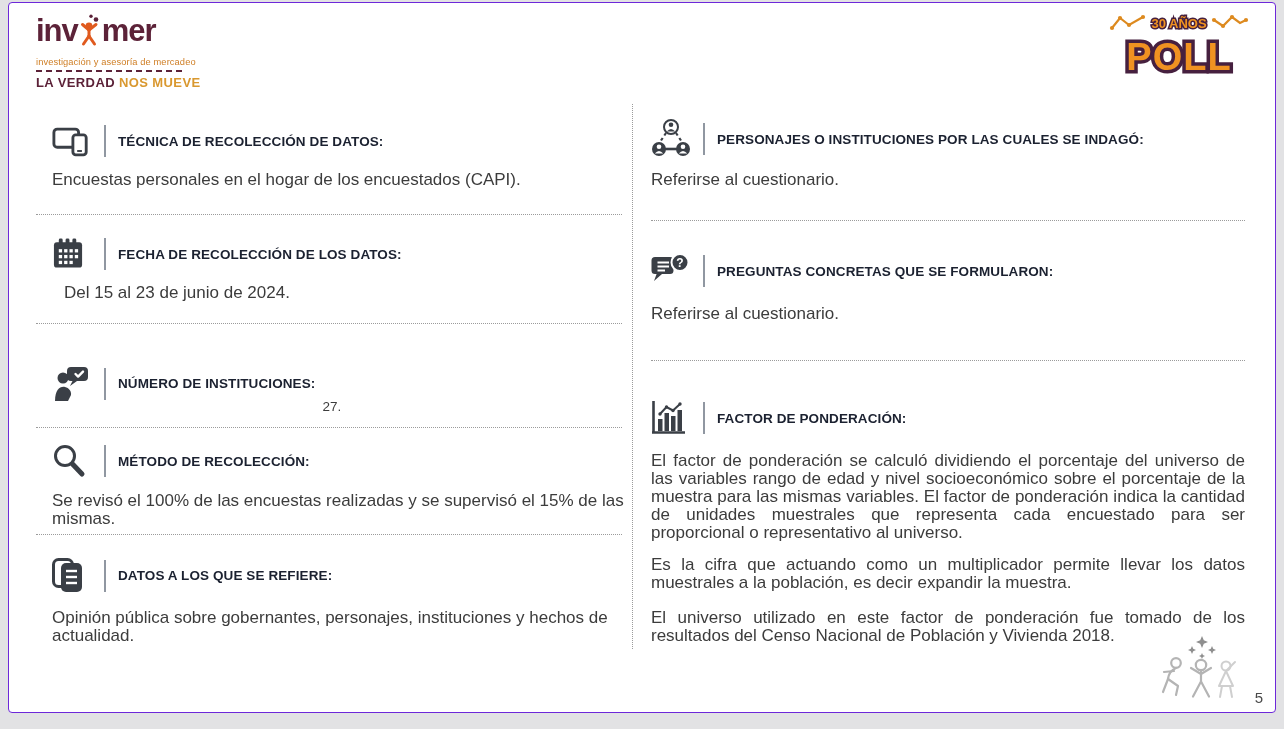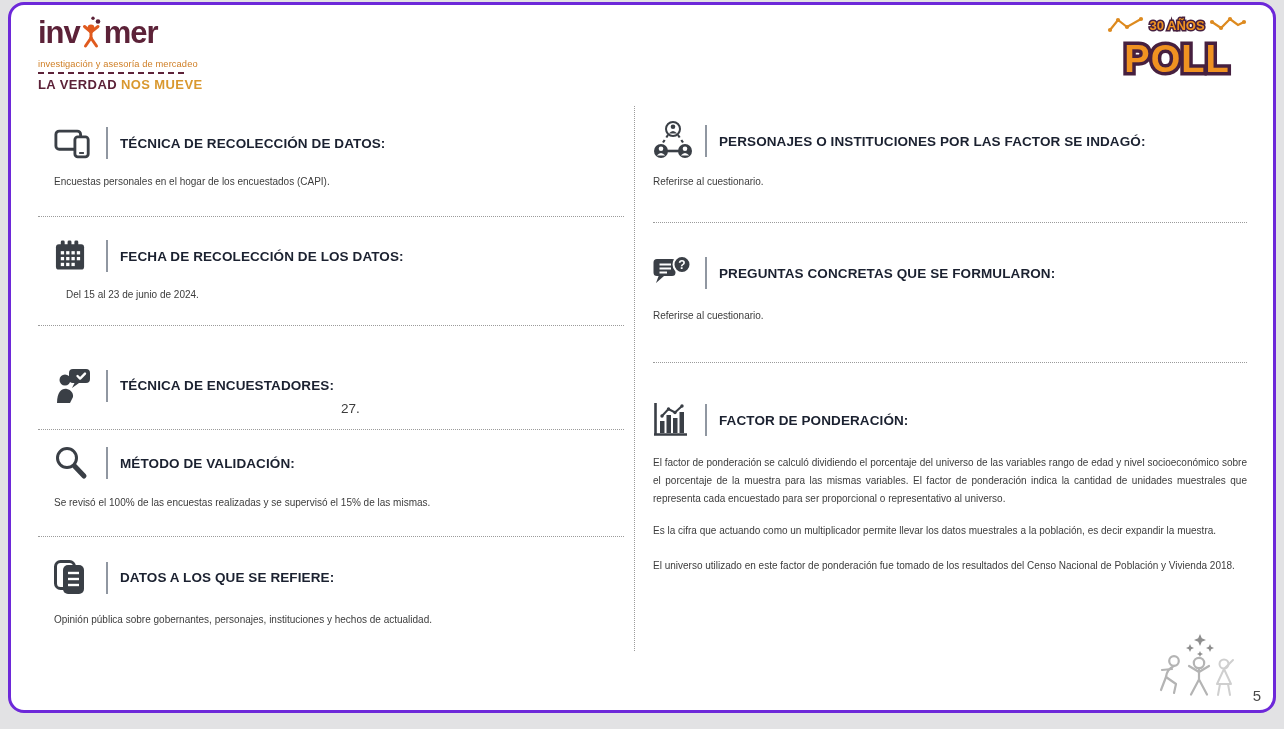--- a/index.html
+++ b/index.html
@@ -7,41 +7,41 @@
     --poll-orange:#f09221; --poll-outline:#46203f;
     --icon:#3a3f46; --head:#1b2130; --body:#3c3c3c; --dot:#9b9b9b;
   }
   html,body{margin:0;padding:0;}
   body{
     width:1284px;height:729px;background:#e2e2e4;
     font-family:"Liberation Sans",sans-serif;position:relative;overflow:hidden;
   }
   .card{
     position:absolute;left:8px;top:2px;width:1268px;height:711px;
-    background:#ffffff;border:3px solid #6d28d9;border-radius:16px;box-sizing:border-box;
+    background:#ffffff;border:1px solid #6d28d9;border-radius:4px;box-sizing:border-box;
   }
   
   .invamer{position:absolute;left:27px;top:11px;width:150px;}
   .inv-word{display:flex;align-items:flex-end;color:var(--maroon);
     font-weight:bold;font-size:31px;line-height:1;letter-spacing:-1px;}
   .inv-word svg{margin:0 1px -1px 1px;}
   .inv-sub{font-size:9.3px;color:var(--orange);margin-top:11px;letter-spacing:0.1px;white-space:nowrap;}
   .inv-dash{border:none;border-top:2px dashed var(--maroon);margin:3px 0 3px 0;width:146px;}
   .inv-tag{font-size:13px;font-weight:bold;letter-spacing:0.4px;white-space:nowrap;}
   .inv-tag .dark{color:var(--maroon);} .inv-tag .accent{color:var(--gold);}
   .poll{position:absolute;right:26px;top:10px;width:140px;text-align:center;}
   .poll-top{display:flex;align-items:center;justify-content:center;gap:1px;}
   
   .section{position:absolute;}
   .sec-head{display:flex;align-items:center;}
   .icon-box{width:44px;min-width:44px;display:flex;align-items:center;}
   .vbar{width:2px;height:32px;background:#9097a1;margin:0 12px 0 8px;}
   .sec-title{font-size:13.5px;font-weight:bold;color:var(--head);letter-spacing:0.1px;white-space:nowrap;}
   .sec-value{font-size:13.5px;color:var(--body);margin-left:7px;font-weight:normal;margin-top:46px;}
-  .sec-body{font-size:10px;color:var(--body);margin:0;line-height:18px;}
+  .sec-body{font-size:17px;color:var(--body);margin:0;line-height:18px;}
   .left-sec{left:43px;width:578px;}
   .right-sec{left:642px;width:594px;}
   .jp{text-align:justify;}
   .hdiv{position:absolute;border-top:1.5px dotted var(--dot);height:0;}
   .hdiv-l{left:27px;width:586px;}
   .hdiv-r{left:642px;width:594px;}
   .vdiv{position:absolute;left:623px;top:101px;height:545px;width:0;border-left:1.5px dotted var(--dot);}
   
   .footer{position:absolute;left:0;width:100%;top:684px;text-align:center;
     font-size:13.5px;font-weight:bold;font-style:italic;color:#1e1e1e;}
@@ -155,36 +155,36 @@
     <div class="sec-head">
       <span class="icon-box">
         <svg width="38" height="36" viewBox="0 0 38 36">
           <circle cx="11" cy="12" r="5.5" fill="#3a3f46"></circle>
           <path d="M3 35 C3 24 8 20 13 21 c4 1 6.5 4 6 8 l-3 6 z" fill="#3a3f46"></path>
           <path d="M19 1 h13 a4 4 0 0 1 4 4 v6 a4 4 0 0 1 -4 4 h-7 l-7 5 2.5-5 h-1.5 a4 4 0 0 1 -4 -4 v-6 a4 4 0 0 1 4 -4 z" fill="#3a3f46"></path>
           <path d="M23.5 8 l2.6 2.6 L31 5.6" stroke="#ffffff" stroke-width="2.4" fill="none" stroke-linecap="round" stroke-linejoin="round"></path>
         </svg>
       </span>
       <span class="vbar"></span>
-      <span class="sec-title">TÉCNICA DE ENCUESTADORES:</span>
+      <span class="sec-title">NÚMERO DE INSTITUCIONES:</span>
       <span class="sec-value">27.</span>
     </div>
   </div>
   <div class="hdiv hdiv-l" style="top:424px;"></div>
 
   <div class="section left-sec" style="top:441px;">
     <div class="sec-head">
       <span class="icon-box">
         <svg width="34" height="34" viewBox="0 0 34 34">
           <circle cx="13" cy="12" r="9.5" fill="none" stroke="#3a3f46" stroke-width="3"></circle>
           <path d="M20.5 20 L30 30" stroke="#3a3f46" stroke-width="5" stroke-linecap="round"></path>
         </svg>
       </span>
       <span class="vbar"></span>
-      <span class="sec-title">MÉTODO DE VALIDACIÓN:</span>
+      <span class="sec-title">MÉTODO DE RECOLECCIÓN:</span>
     </div>
     <p class="sec-body" style="margin-top:14px;">Se revisó el 100% de las encuestas realizadas y se supervisó el 15% de las mismas.</p>
   </div>
   <div class="hdiv hdiv-l" style="top:531px;"></div>
 
   <div class="section left-sec" style="top:555px;">
     <div class="sec-head">
       <span class="icon-box">
         <svg width="31" height="35" viewBox="0 0 31 35">
           <rect x="1.5" y="1.5" width="19" height="27" rx="5" fill="none" stroke="#3a3f46" stroke-width="3"></rect>
@@ -216,21 +216,21 @@
             <circle cx="8" cy="30" r="7" fill="#3a3f46"></circle>
             <circle cx="8" cy="27.8" r="2.3" fill="#ffffff"></circle>
             <path d="M3.8 34.6 q4.2 -5.4 8.4 0 z" fill="#ffffff"></path>
             <circle cx="32" cy="30" r="7" fill="#3a3f46"></circle>
             <circle cx="32" cy="27.8" r="2.3" fill="#ffffff"></circle>
             <path d="M27.8 34.6 q4.2 -5.4 8.4 0 z" fill="#ffffff"></path>
           </g>
         </svg>
       </span>
       <span class="vbar"></span>
-      <span class="sec-title">PERSONAJES O INSTITUCIONES POR LAS FACTOR SE INDAGÓ:</span>
+      <span class="sec-title">PERSONAJES O INSTITUCIONES POR LAS CUALES SE INDAGÓ:</span>
     </div>
     <p class="sec-body" style="margin-top:12px;">Referirse al cuestionario.</p>
   </div>
   <div class="hdiv hdiv-r" style="top:217px;"></div>
 
   <div class="section right-sec" style="top:250px;">
     <div class="sec-head">
       <span class="icon-box">
         <svg width="39" height="36" viewBox="0 0 39 36">
           <path d="M4 4 h15 a3.5 3.5 0 0 1 3.5 3.5 v10 a3.5 3.5 0 0 1 -3.5 3.5 h-8 l-8 7 2.6-7 h-1.6 a3.5 3.5 0 0 1 -3.5 -3.5 v-10 A3.5 3.5 0 0 1 4 4 z" fill="#3a3f46"></path>

